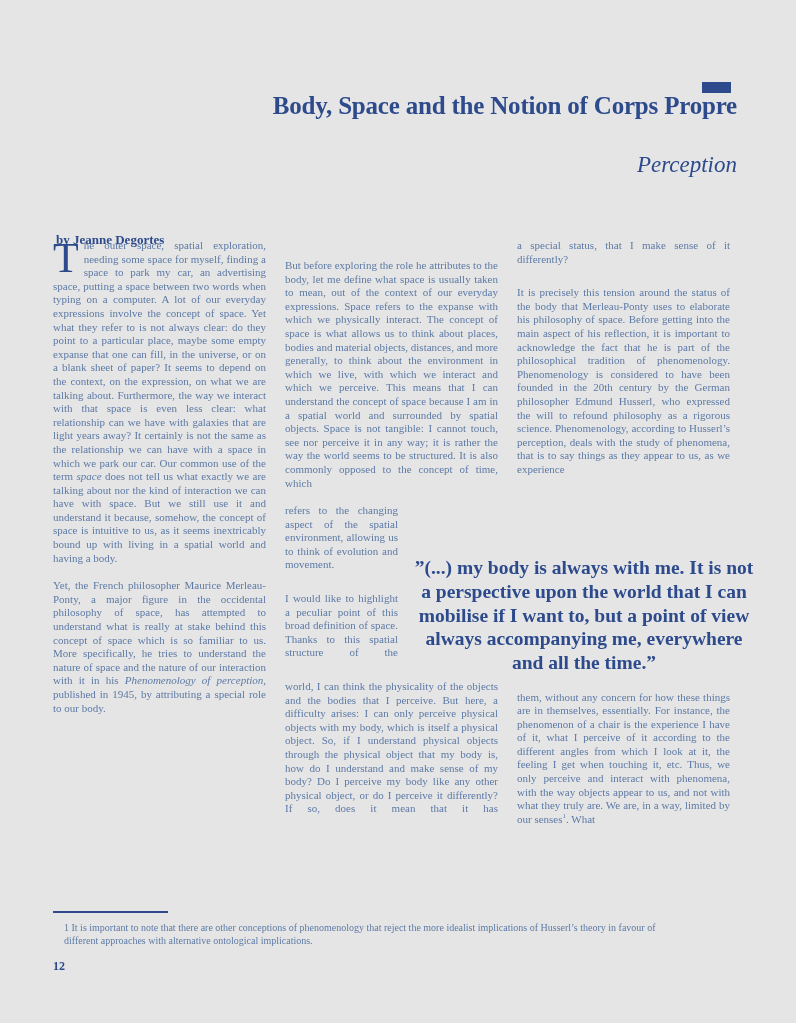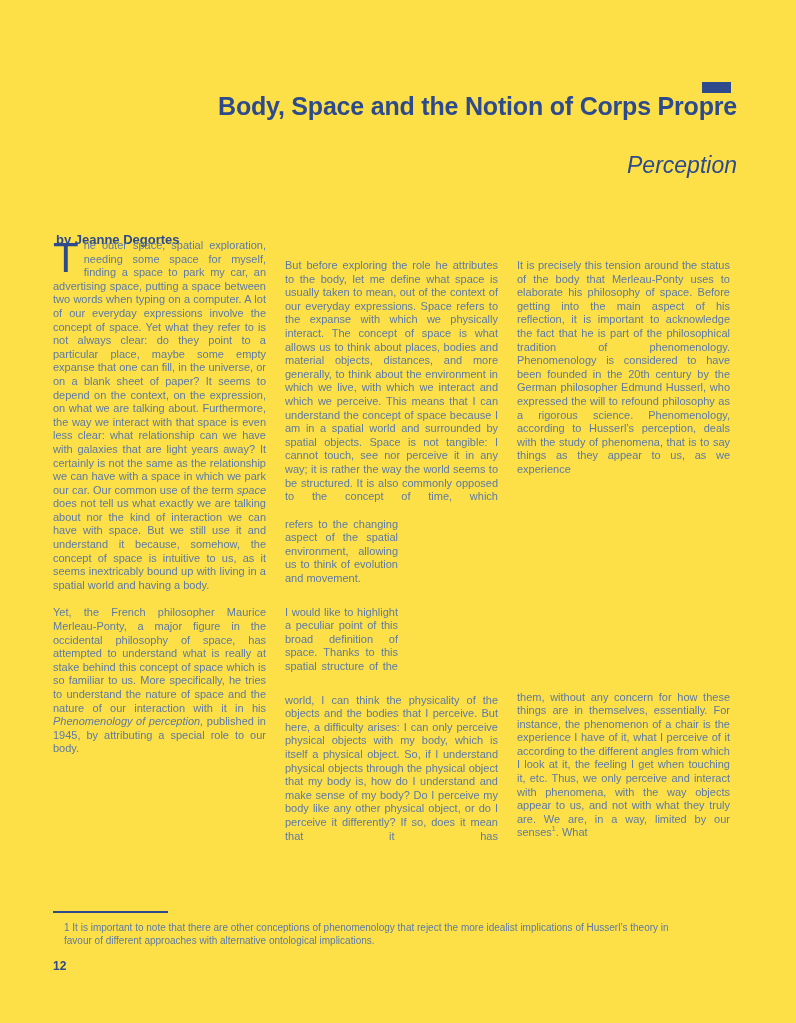--- a/index.html
+++ b/index.html
@@ -3,22 +3,22 @@
 <meta charset="utf-8">
 <style>
   :root{
     --accent:#2c4a8c;
     --body-text:#5d7aa6;
   }
   html,body{margin:0;padding:0;background:#ffffff;}
   .page{
     position:relative;
     width:796px;height:1023px;
-    background:#fde047;
-    font-family:Liberation Sans, sans-serif;
+    background:#e5e5e5;
+    font-family:Liberation Serif, serif;
     overflow:hidden;
   }
   .accent-rect{
     position:absolute;left:702px;top:82px;width:29px;height:11px;
     background:var(--accent,#2c4a8c);
   }
   .header{
     position:absolute;top:92px;right:59px;width:620px;
     text-align:right;color:var(--accent,#2c4a8c);
   }
@@ -97,28 +97,30 @@
     </section>
 
     <section class="col">
       <p class="para force-just">But before exploring the role he attributes to the body, let me define what space is usually taken to mean, out of the context of our everyday expressions. Space refers to the expanse with which we physically interact. The concept of space is what allows us to think about places, bodies and material objects, distances, and more generally, to think about the environment in which we live, with which we interact and which we perceive. This means that I can understand the concept of space because I am in a spatial world and surrounded by spatial objects. Space is not tangible: I cannot touch, see nor perceive it in any way; it is rather the way the world seems to be structured. It is also commonly opposed to the concept of time, which</p>
       <p class="para narrow">refers to the changing aspect of the spatial environment, allowing us to think of evolution and movement.</p>
       <p class="para narrow force-just">I would like to highlight a peculiar point of this broad definition of space. Thanks to this spatial structure of the</p>
       <p class="para force-just">world, I can think the physicality of the objects and the bodies that I perceive. But here, a difficulty arises: I can only perceive physical objects with my body, which is itself a physical object. So, if I understand physical objects through the physical object that my body is, how do I understand and make sense of my body? Do I perceive my body like any other physical object, or do I perceive it differently? If so, does it mean that it has</p>
     </section>
 
     <section class="col">
+      <p class="para">a special status, that I make sense of it differently?</p>
       <p class="para force-just">It is precisely this tension around the status of the body that Merleau-Ponty uses to elaborate his philosophy of space. Before getting into the main aspect of his reflection, it is important to acknowledge the fact that he is part of the philosophical tradition of phenomenology. Phenomenology is considered to have been founded in the 20th century by the German philosopher Edmund Husserl, who expressed the will to refound philosophy as a rigorous science. Phenomenology, according to Husserl’s perception, deals with the study of phenomena, that is to say things as they appear to us, as we experience</p>
       <div class="quote-gap"></div>
       <p class="para">
         <span>them, without any concern for how these things are in themselves, essentially. For instance, the phenomenon of a chair is the experience I have of it, what I perceive of it according to the different angles from which I look at it, the feeling I get when touching it, etc. Thus, we only perceive and interact with phenomena, with the way objects appear to us, and not with what they truly are. We are, in a way, limited by our senses</span><sup>1</sup><span>. What</span>
       </p>
     </section>
 
   </main>
 
+  <blockquote class="pullquote">”(...) my body is always with me. It is not a perspective upon the world that I can mobilise if I want to, but a point of view always accompanying me, everywhere and all the time.”</blockquote>
 
   <div class="footnote-rule"></div>
   <div class="footnote">1 It is important to note that there are other conceptions of phenomenology that reject the more idealist implications of Husserl’s theory in favour of different approaches with alternative ontological implications.</div>
 
   <div class="page-number">12</div>
 
 </div>
 
 </body></html>

